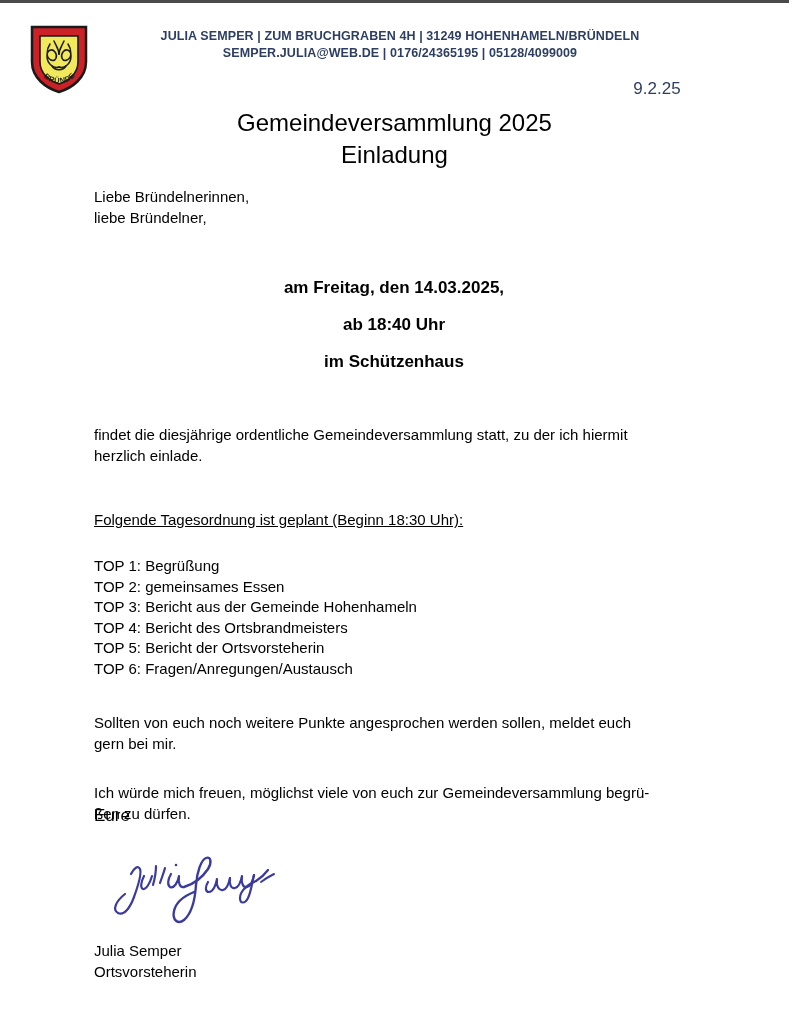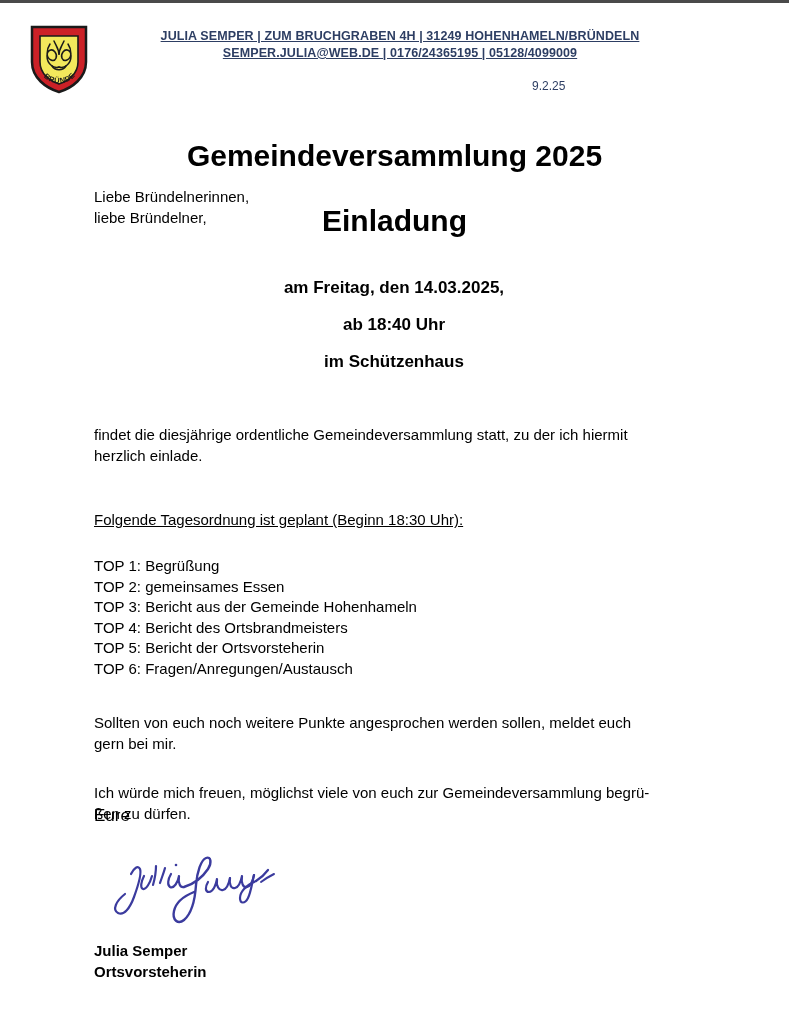--- a/index.html
+++ b/index.html
@@ -51,46 +51,44 @@
     width: 560px;
     text-align: center;
   }
   .contact-line {
     font-size: 12.5px;
     font-weight: bold;
     letter-spacing: 0.1px;
     color: #2d3e63;
     line-height: 17px;
     white-space: nowrap;
-    text-decoration: underline;
   }
   .doc-date {
     position: absolute;
-    left: 532px;
+    left: 572px;
     top: 57px;
     width: 170px;
-    text-align: left;
-    font-size: 12px;
+    text-align: center;
+    font-size: 17px;
     color: #2d3e63;
   }
 
   
   .title-block {
     position: absolute;
     top: 107px;
     left: 0;
     width: 789px;
     text-align: center;
   }
   .title-line {
-    font-size: 30px;
-    font-weight: bold;
+    font-size: 24px;
+    font-weight: normal;
     line-height: 32px;
     color: #000;
-    margin-top: 33px;
   }
 
   
   .body-area {
     position: absolute;
     left: 94px;
     top: 186px;
     width: 600px;
     font-size: 15px;
     line-height: 21px;
@@ -155,21 +153,20 @@
   }
   .signer {
     position: absolute;
     left: 94px;
     top: 940px;
     font-size: 15px;
     line-height: 21px;
   }
   .signer p {
     margin: 0;
-    font-weight: bold;
   }
 </style>
 </head>
 <body>
 
 <div class="page">
 
   <div class="top-rule"></div>
 
   <div class="letterhead">

